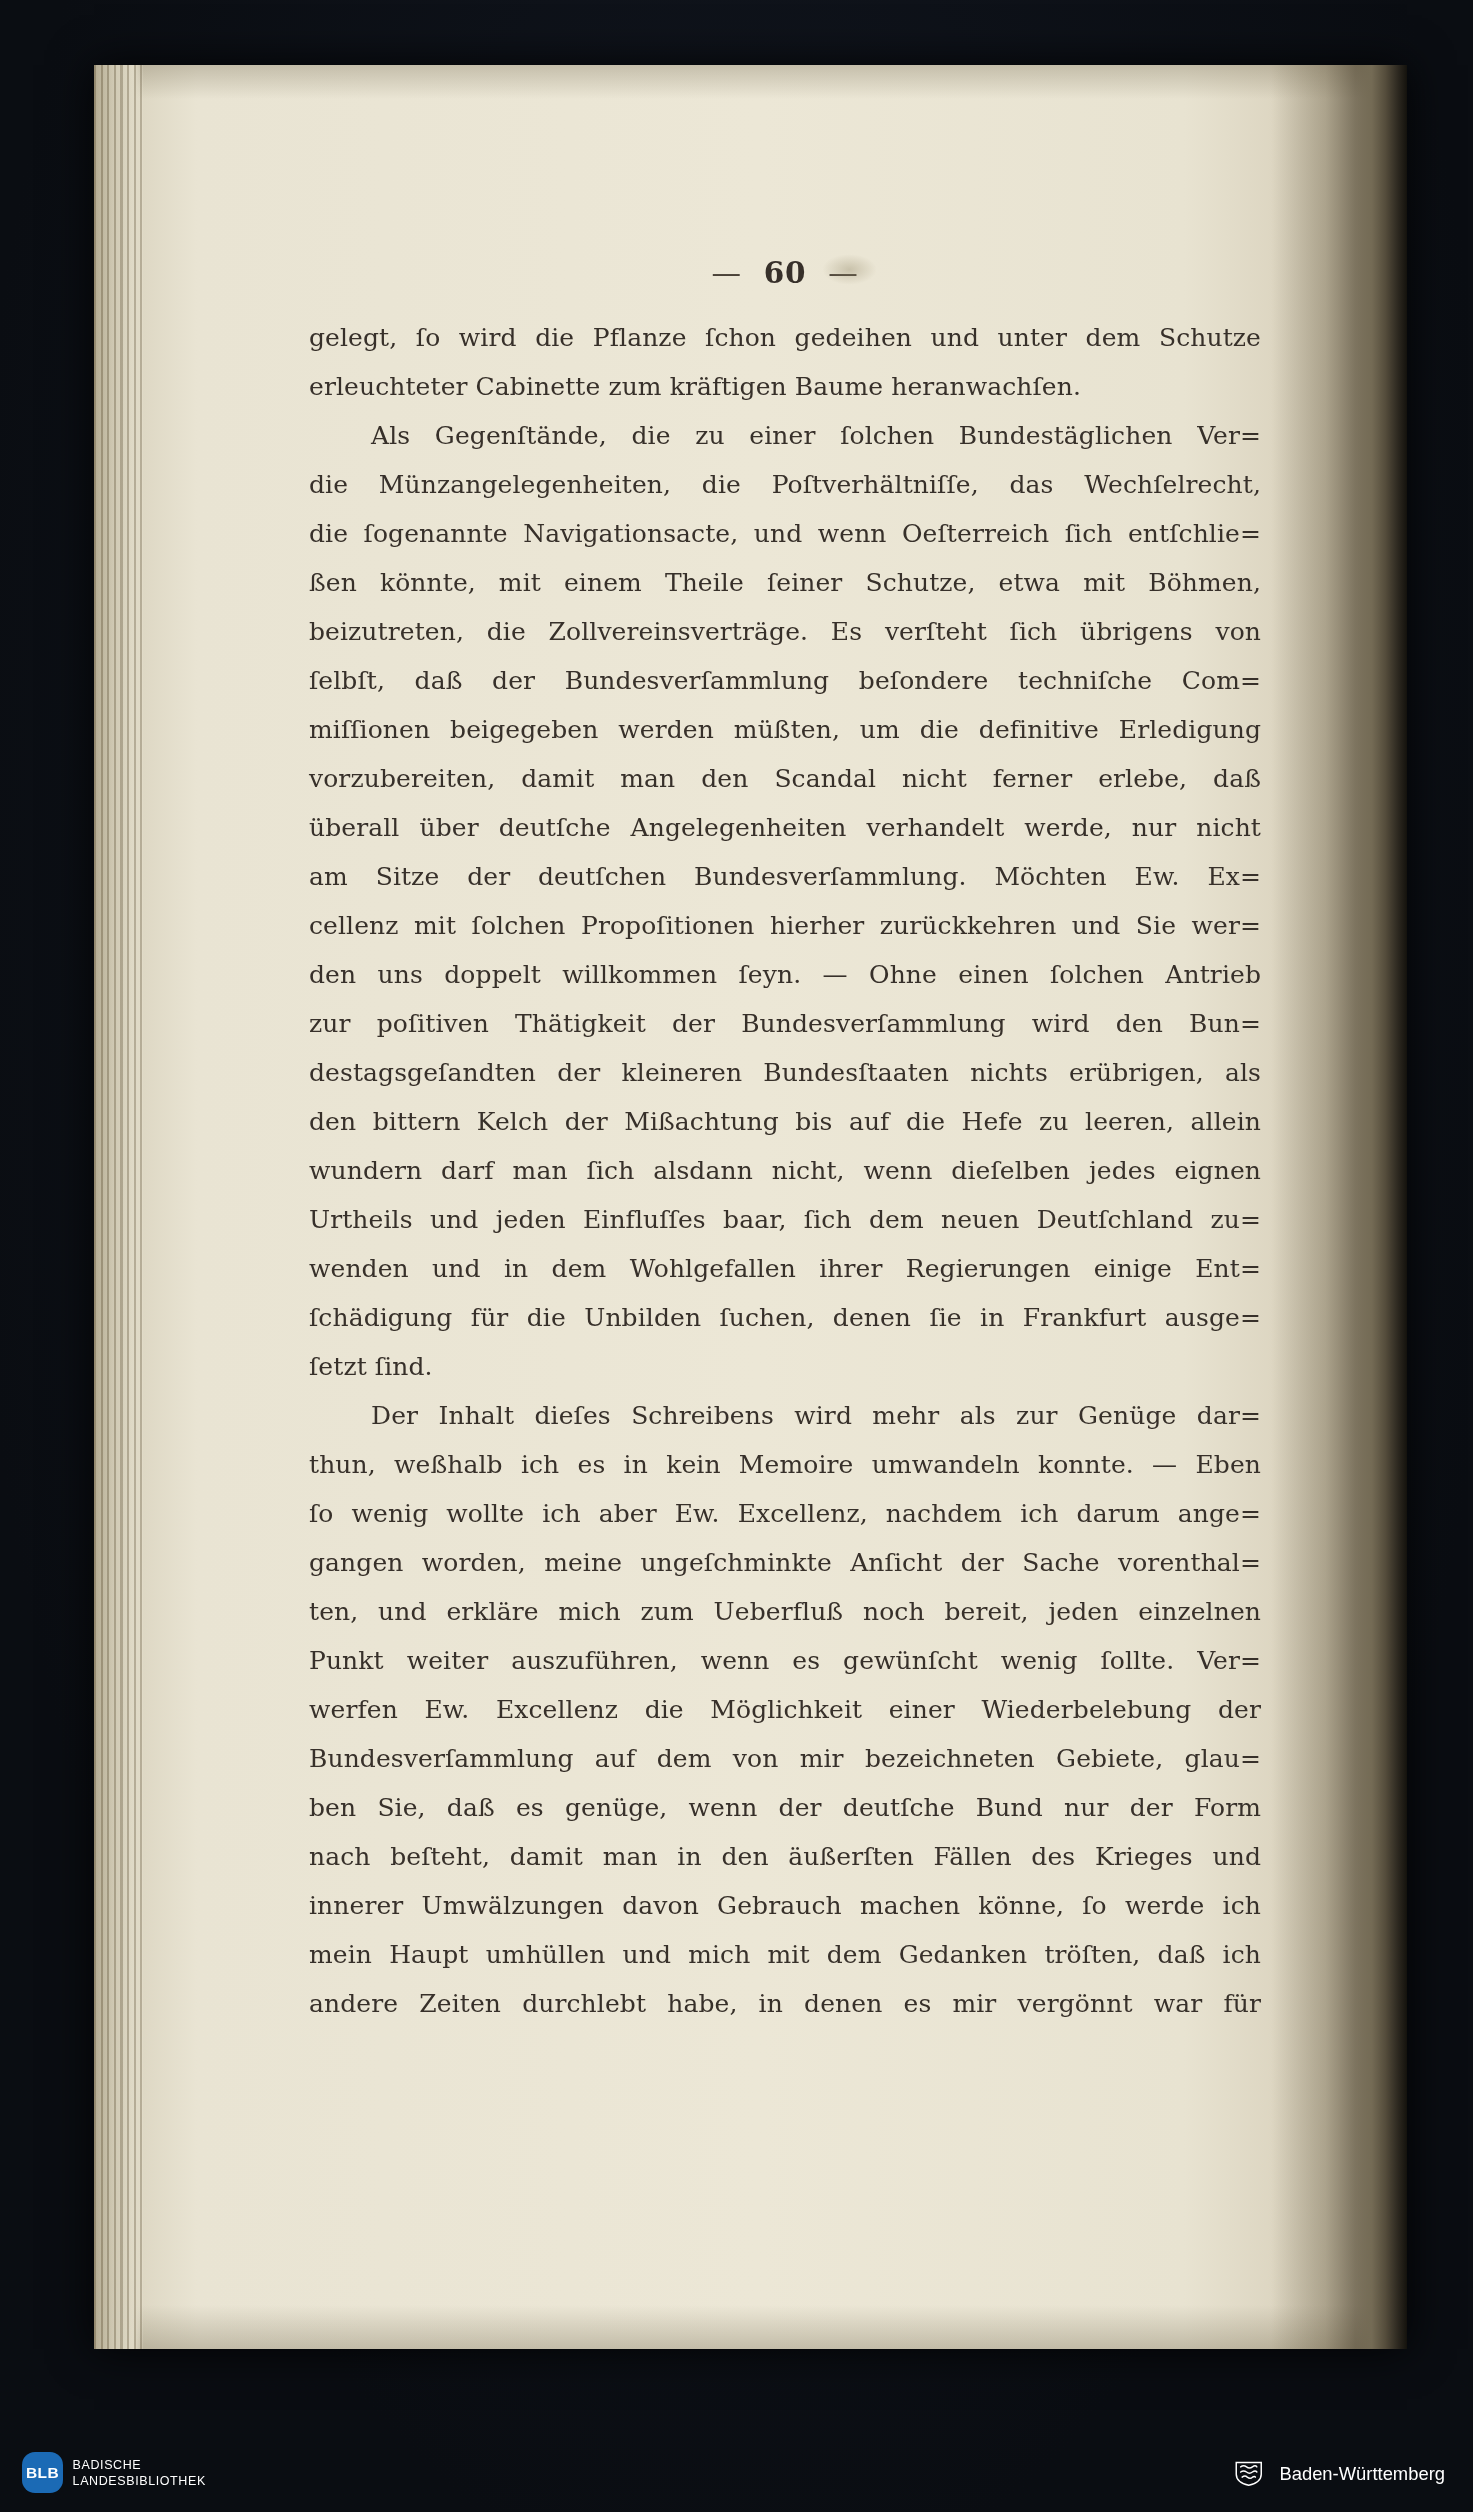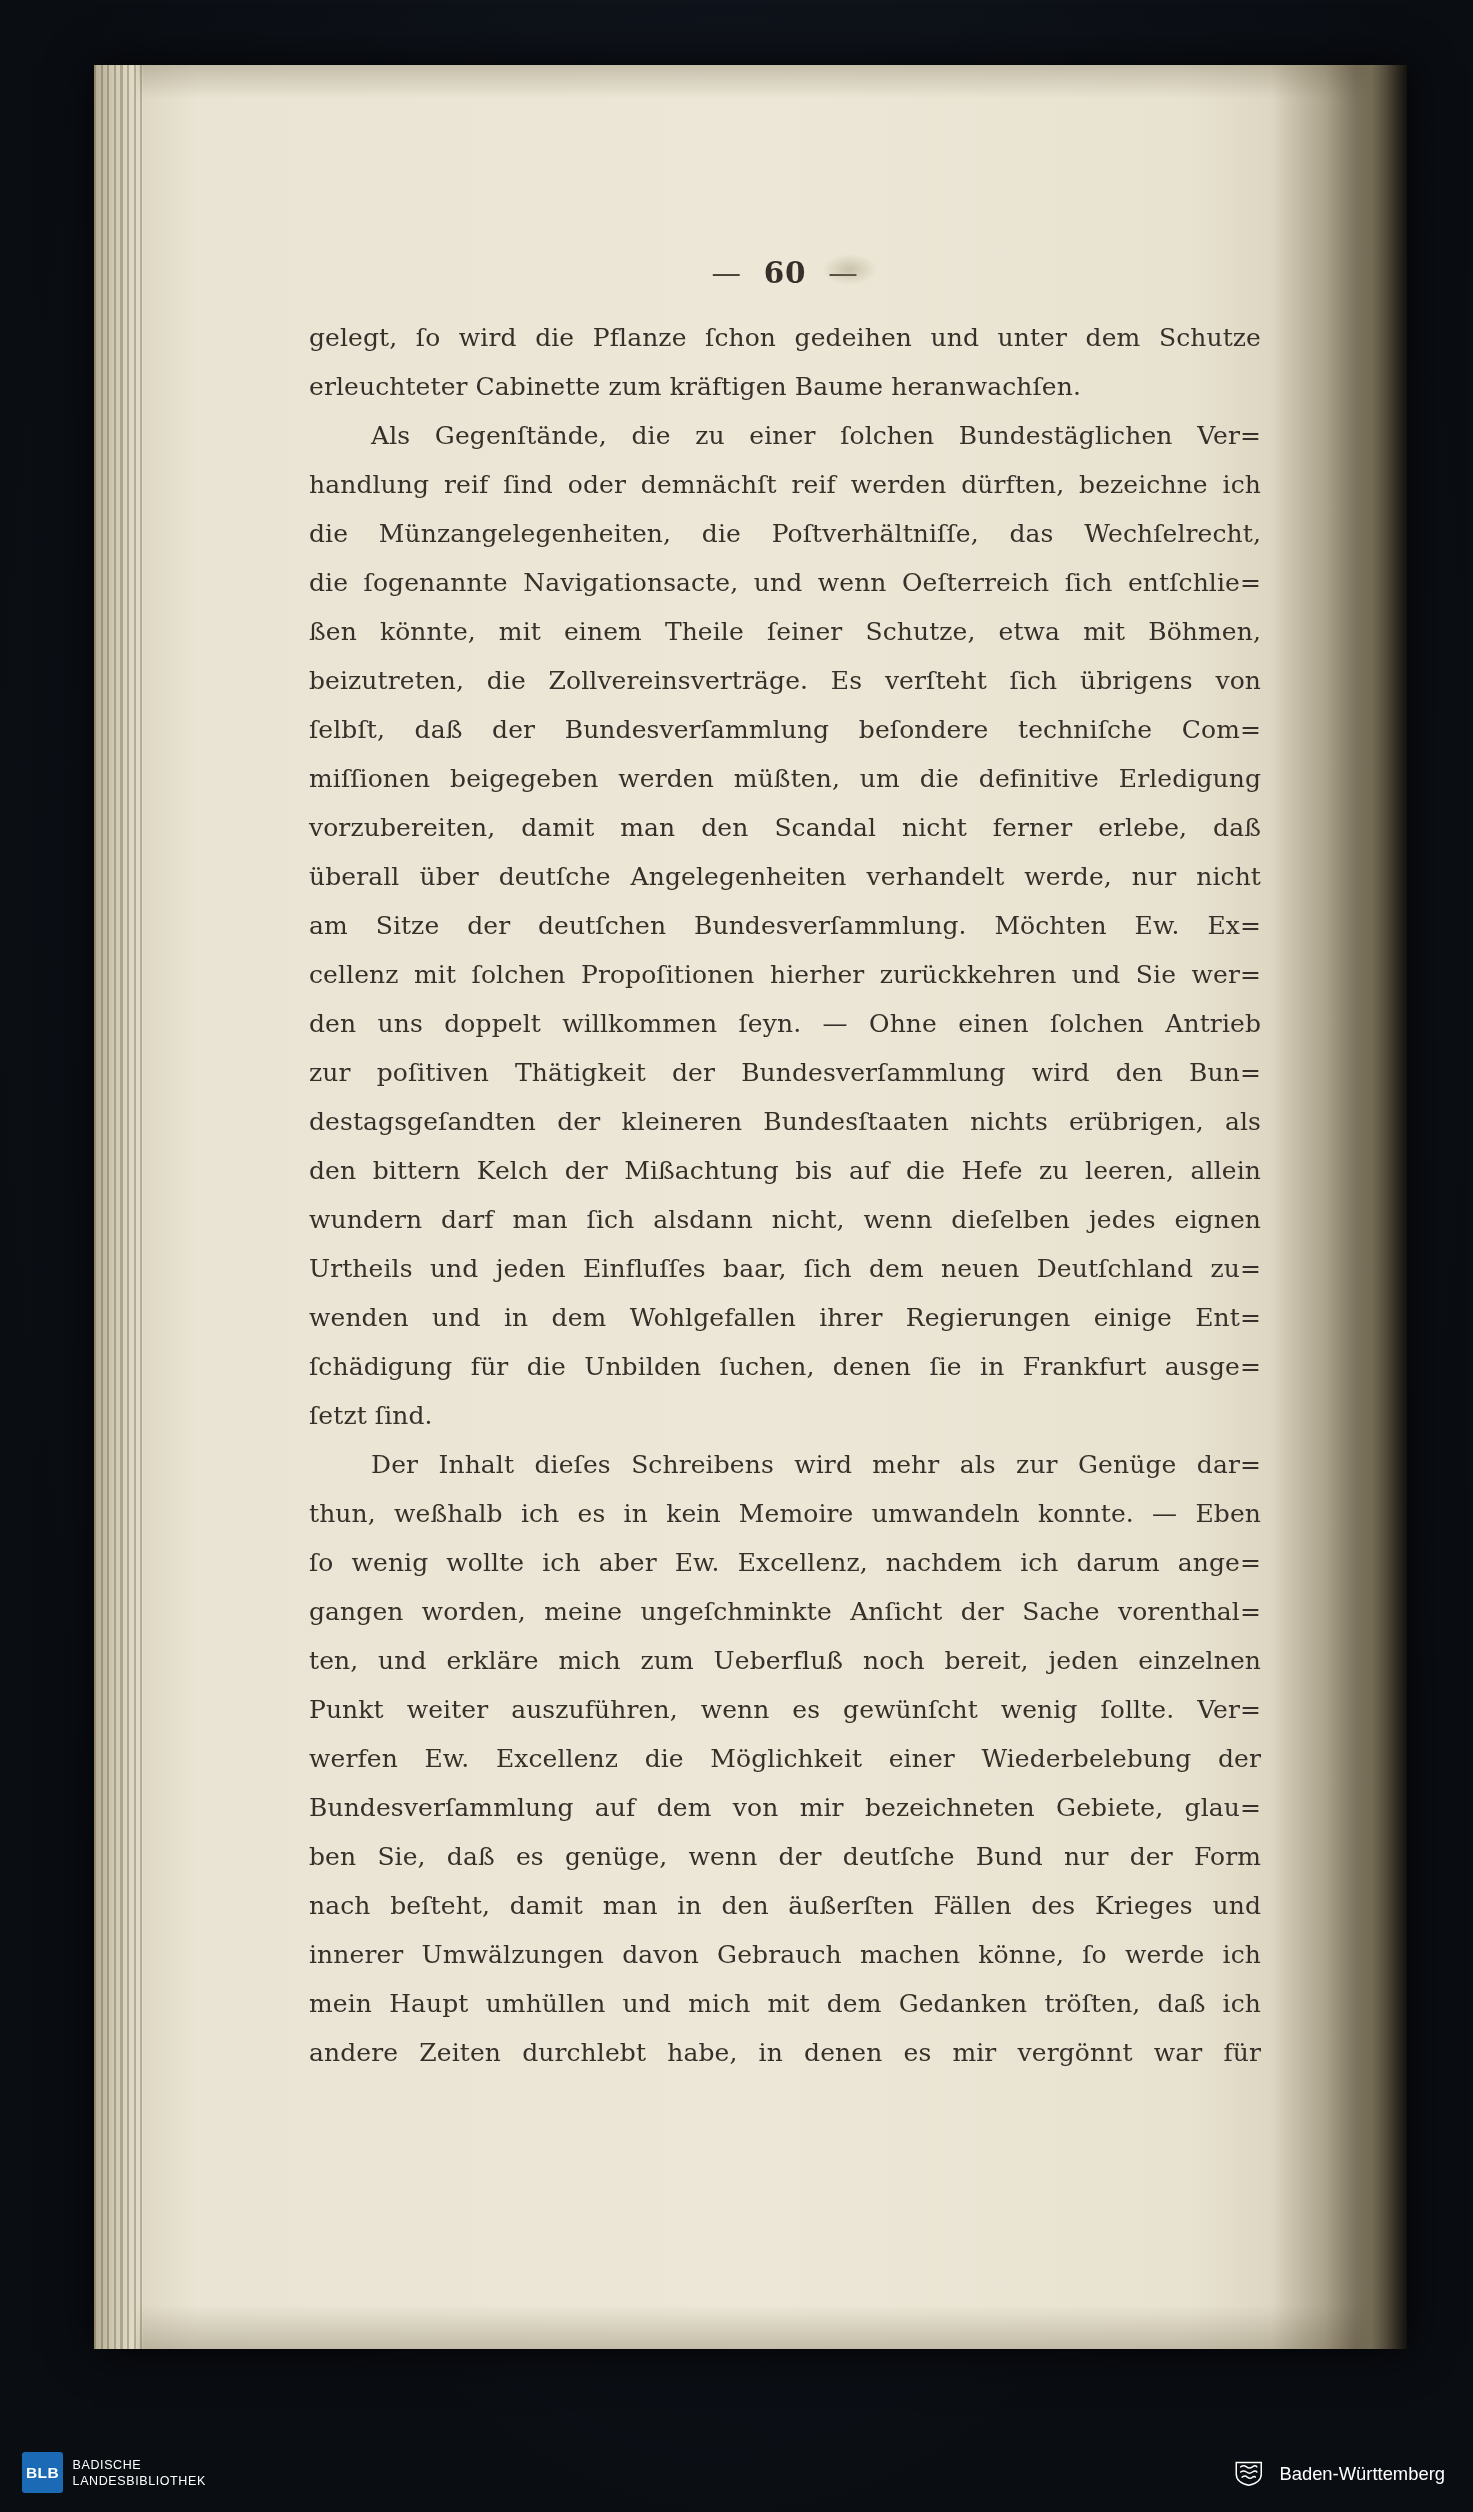--- a/index.html
+++ b/index.html
@@ -96,21 +96,21 @@
     position: absolute;
     left: 22px;
     top: 2452px;
     display: flex;
     align-items: center;
     gap: 9.6px;
   }
   .blb-badge {
     width: 41px;
     height: 41px;
-    border-radius: 3px;
+    border-radius: 13px;
     background: #1b6ab5;
     color: #ffffff;
     font-family: "Liberation Sans", sans-serif;
     font-weight: bold;
     font-size: 15.5px;
     display: flex;
     align-items: center;
     justify-content: center;
     letter-spacing: 0.4px;
   }
@@ -145,21 +145,20 @@
   <div class="page-head">
     <span class="dash">—</span><span class="num">60</span><span class="dash">—</span>
   </div>
 
   <div class="stain"></div>
 
   <div class="text-block" id="text-block">
       <div class="text-line">gelegt, ſo wird die Pflanze ſchon gedeihen und unter dem Schutze</div>
       <div class="text-line no-justify">erleuchteter Cabinette zum kräftigen Baume heranwachſen.</div>
       <div class="text-line indent">Als Gegenſtände, die zu einer ſolchen Bundestäglichen Ver=</div>
-      <div class="text-line">handlung reif ſind oder demnächſt reif werden dürften, bezeichne ich</div>
       <div class="text-line">die Münzangelegenheiten, die Poſtverhältniſſe, das Wechſelrecht,</div>
       <div class="text-line">die ſogenannte Navigationsacte, und wenn Oeſterreich ſich entſchlie=</div>
       <div class="text-line">ßen könnte, mit einem Theile ſeiner Schutze, etwa mit Böhmen,</div>
       <div class="text-line">beizutreten, die Zollvereinsverträge. Es verſteht ſich übrigens von</div>
       <div class="text-line">ſelbſt, daß der Bundesverſammlung beſondere techniſche Com=</div>
       <div class="text-line">miſſionen beigegeben werden müßten, um die definitive Erledigung</div>
       <div class="text-line">vorzubereiten, damit man den Scandal nicht ferner erlebe, daß</div>
       <div class="text-line">überall über deutſche Angelegenheiten verhandelt werde, nur nicht</div>
       <div class="text-line">am Sitze der deutſchen Bundesverſammlung. Möchten Ew. Ex=</div>
       <div class="text-line">cellenz mit ſolchen Propoſitionen hierher zurückkehren und Sie wer=</div>

